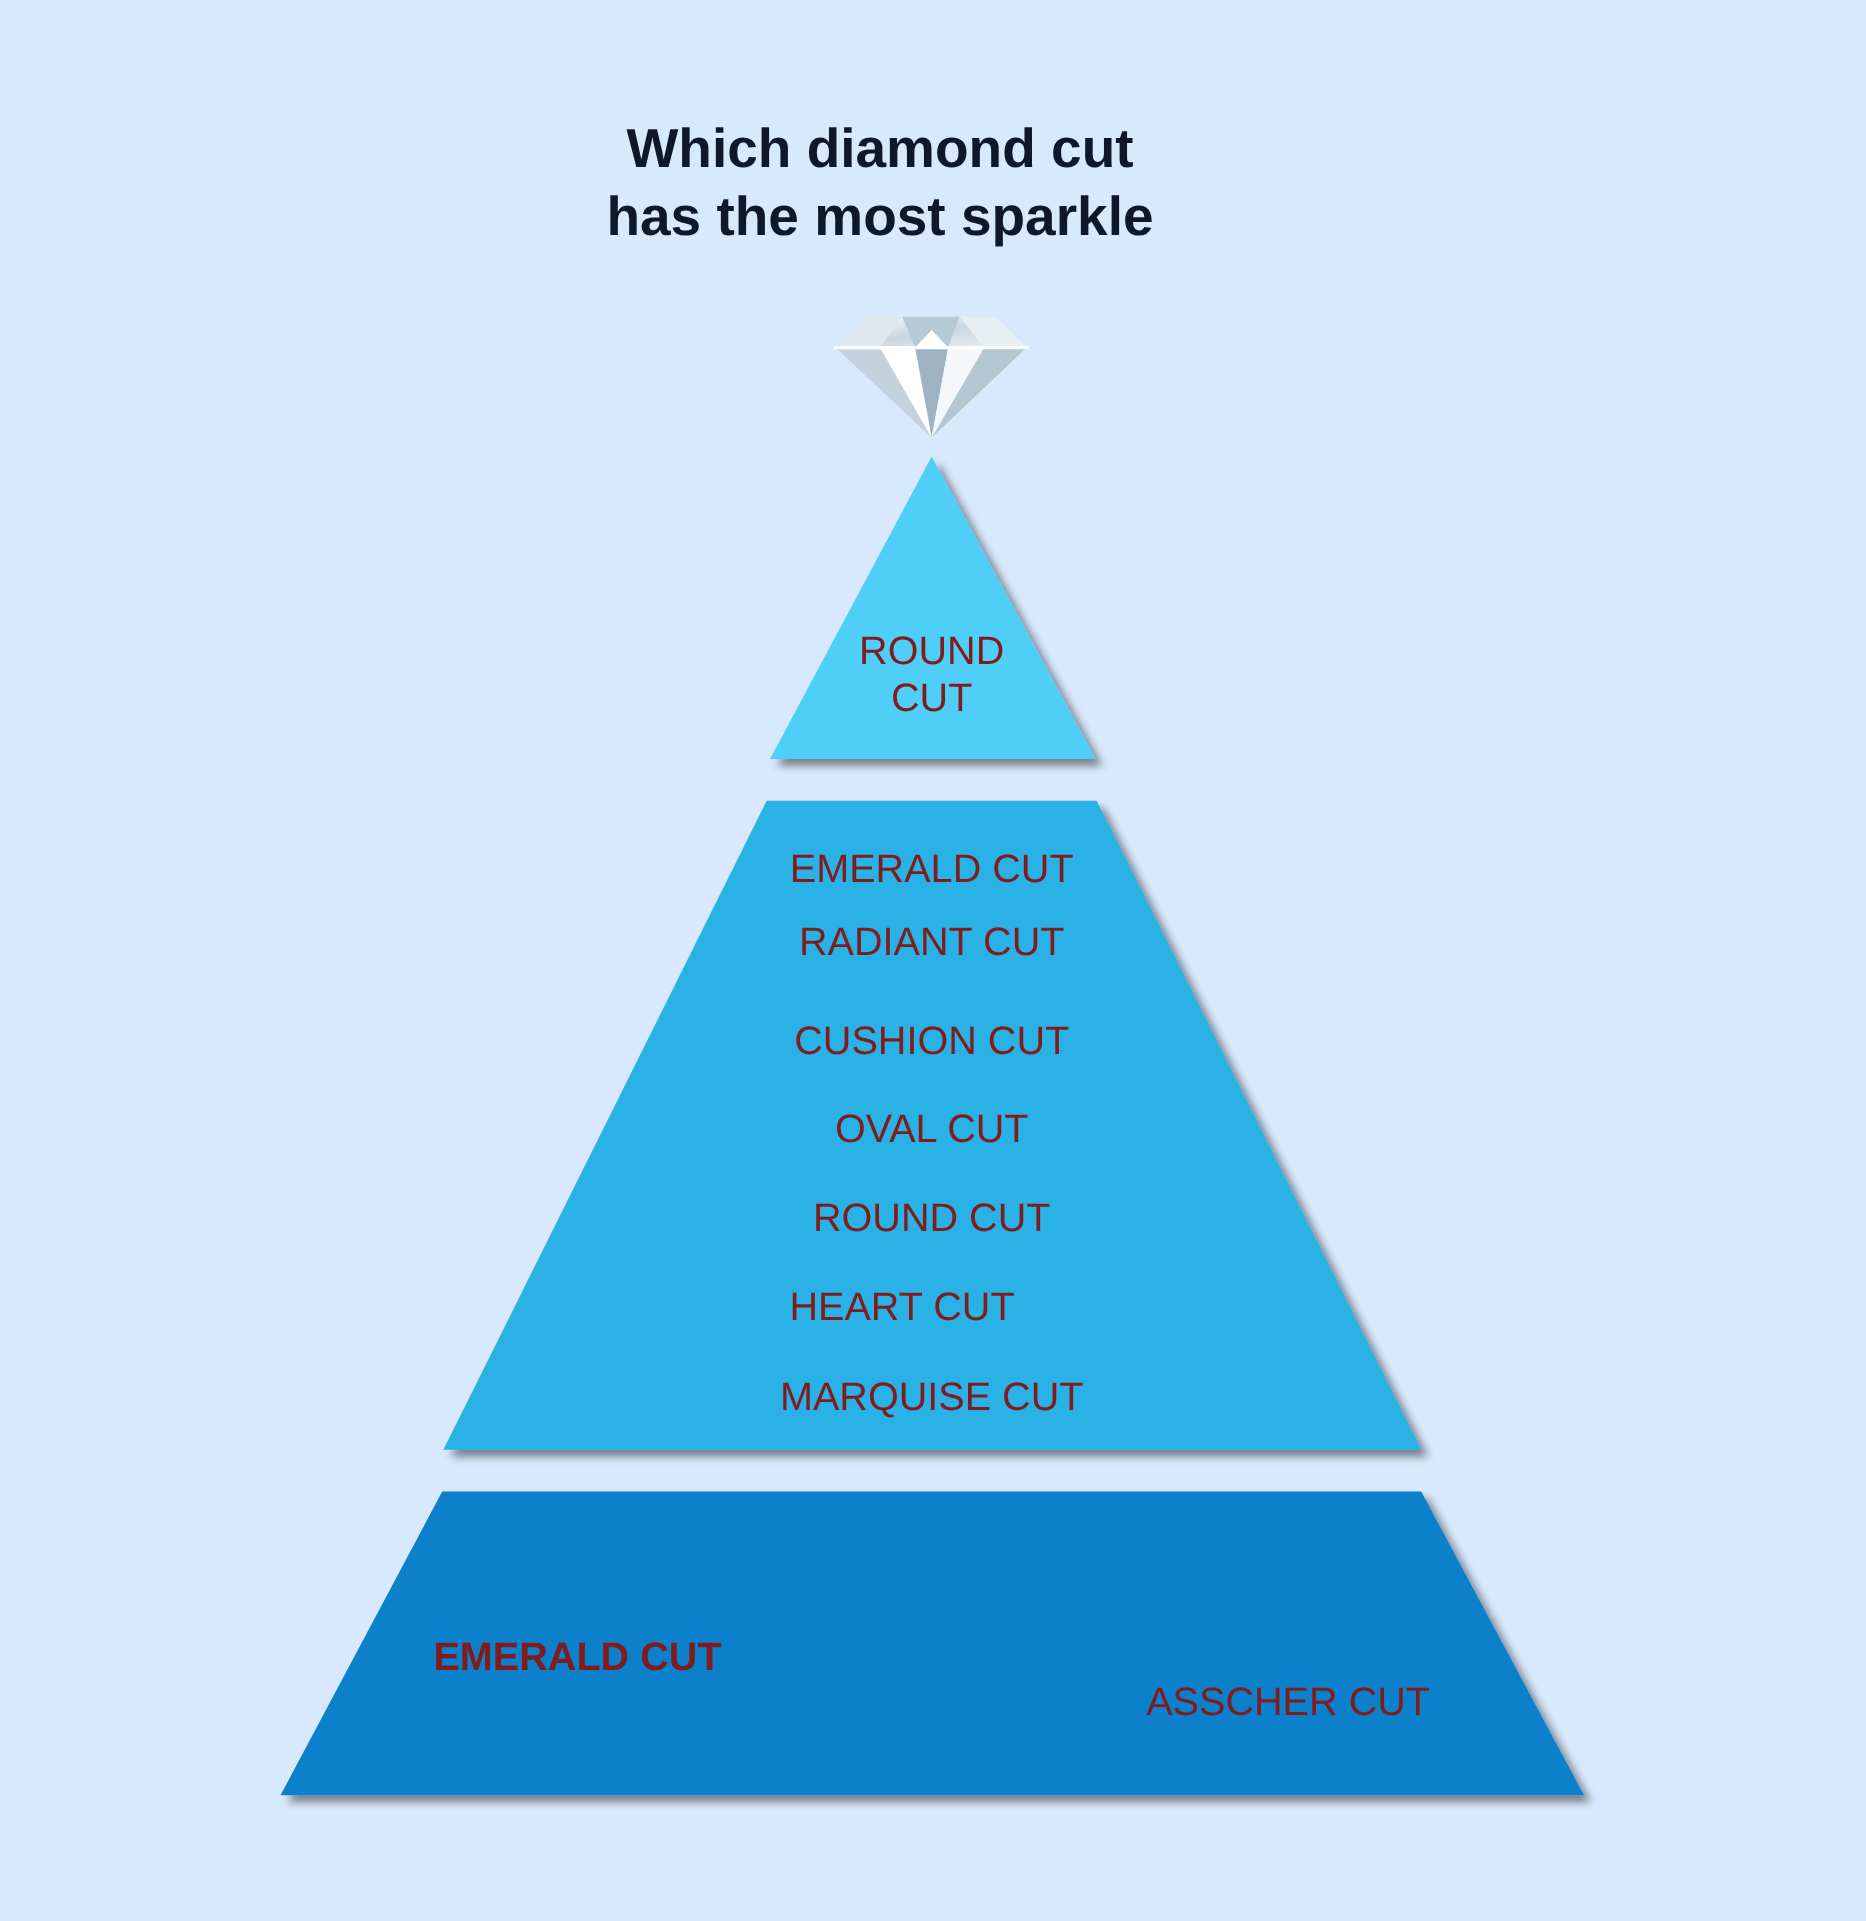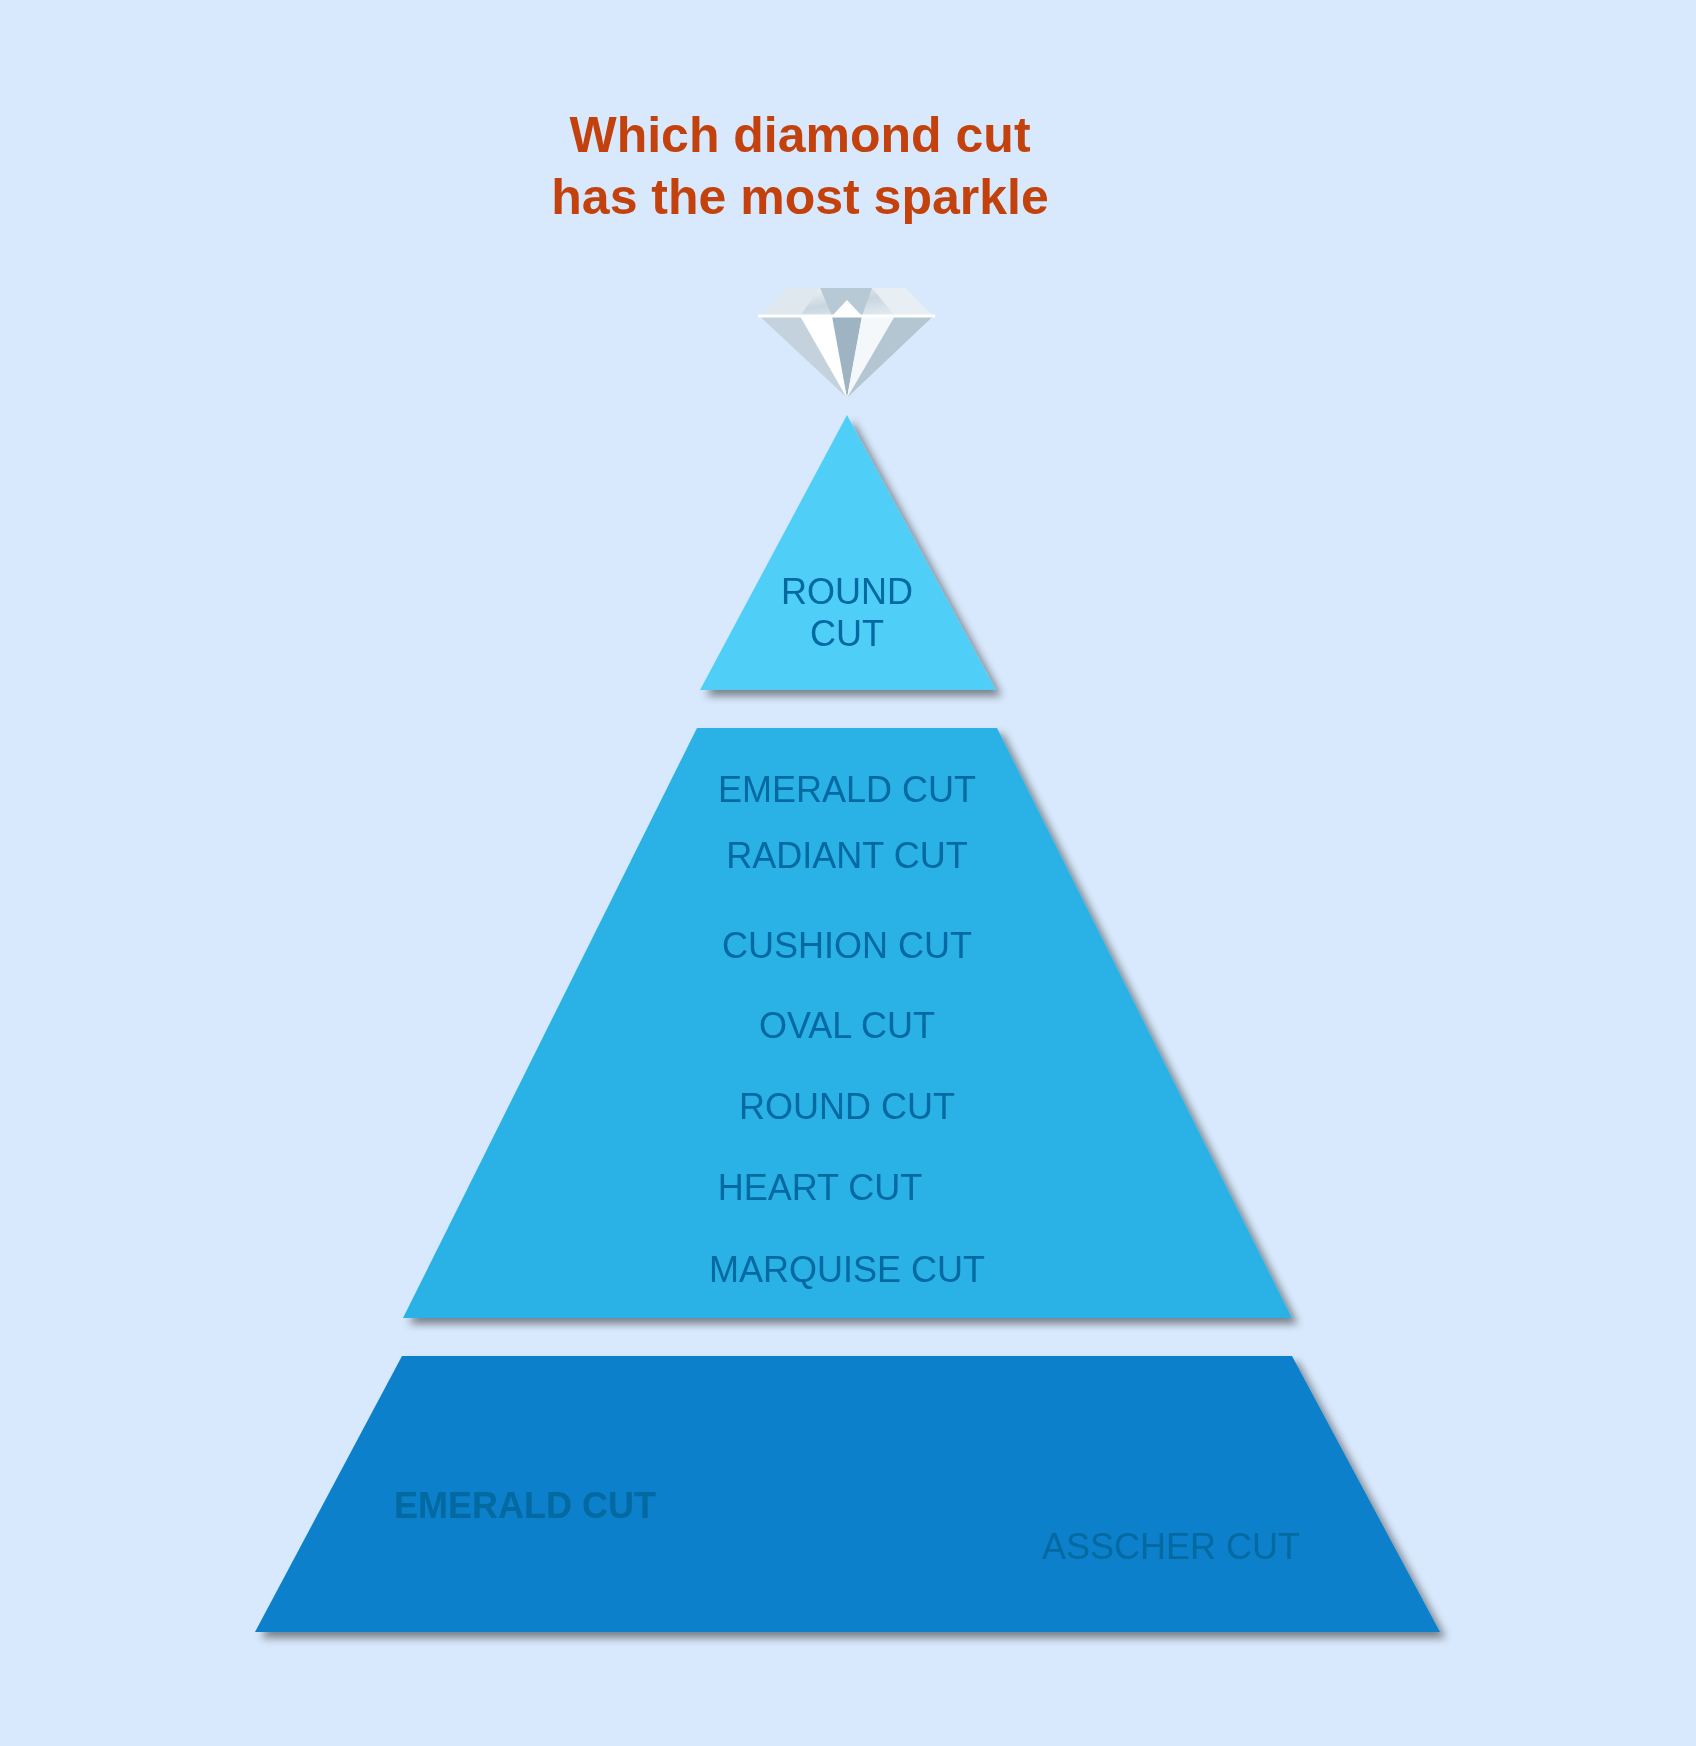--- a/index.html
+++ b/index.html
@@ -19,33 +19,33 @@
     .title {
       position: absolute;
       left: 0;
       top: 104px;
       width: 1600px;
       text-align: center;
       font-family: "Liberation Sans", sans-serif;
       font-weight: bold;
       font-size: 50px;
       line-height: 62px;
-      color: #c2410c;
+      color: #0f172a;
     }
     .title span { display: block; }
     svg.pyramid {
       position: absolute;
       left: 0;
       top: 0;
     }
     .label {
       position: absolute;
       font-family: "Liberation Sans", sans-serif;
       font-size: 36px;
-      color: #0369a1;
+      color: #7f1d1d;
       white-space: nowrap;
       transform: translate(-50%, -50%);
       line-height: 1;
     }
     .label-round {
       text-align: center;
       line-height: 42px;
     }
   </style>
 </head>

